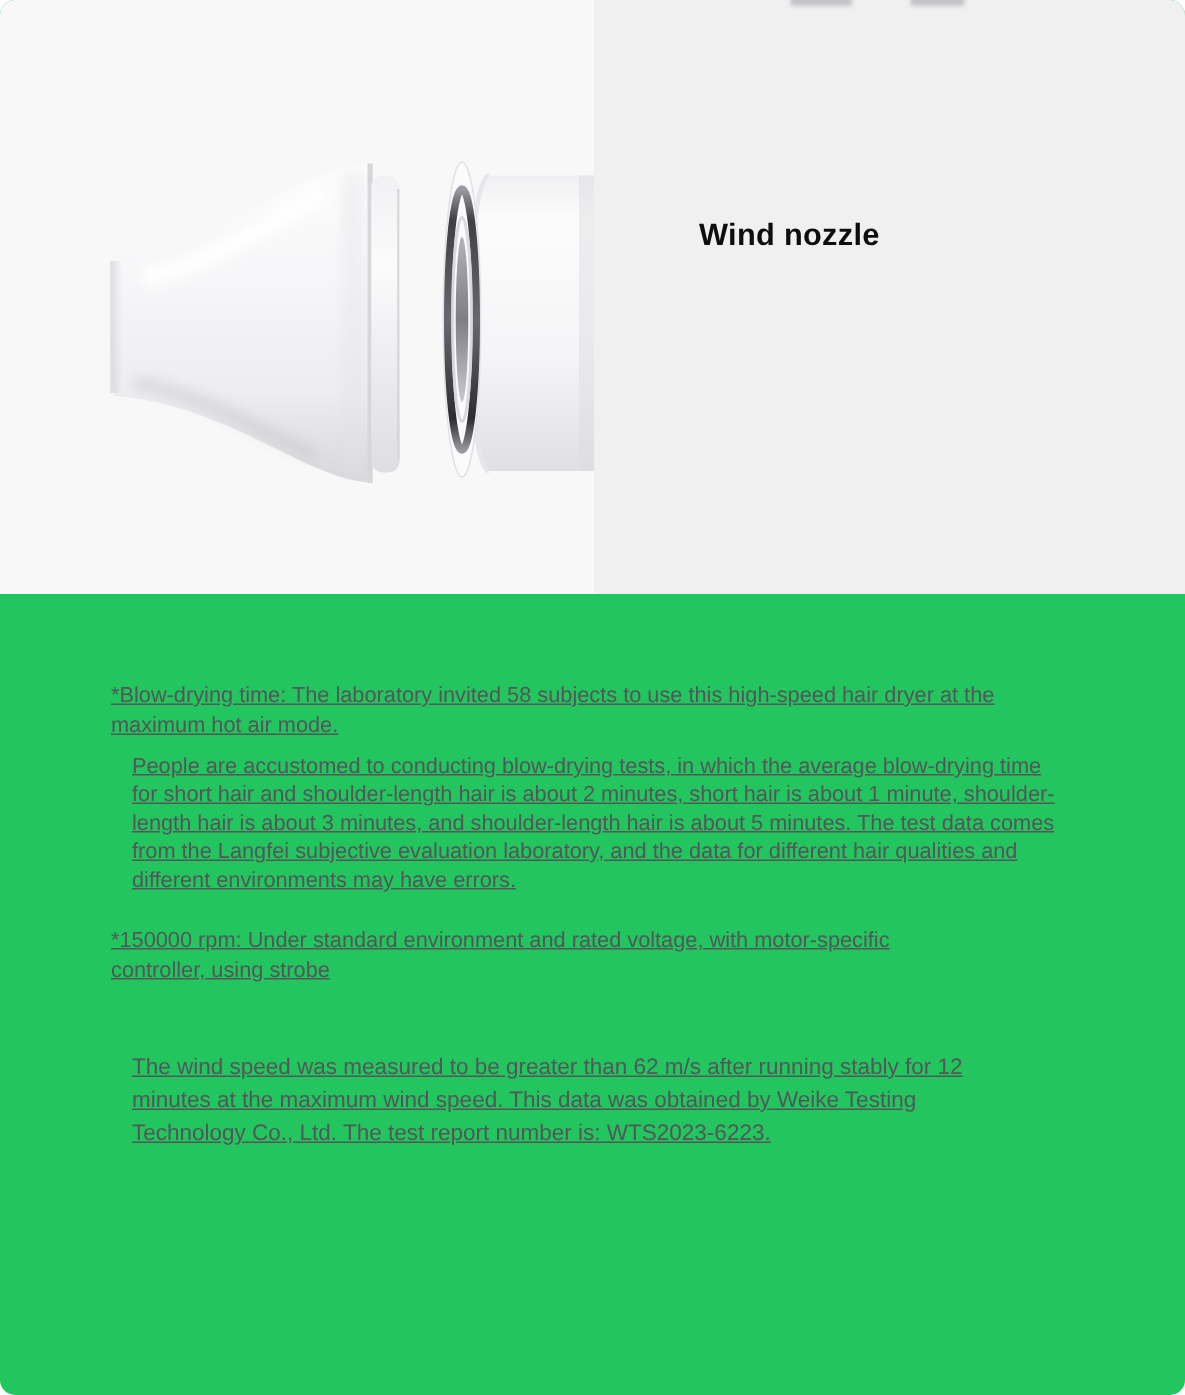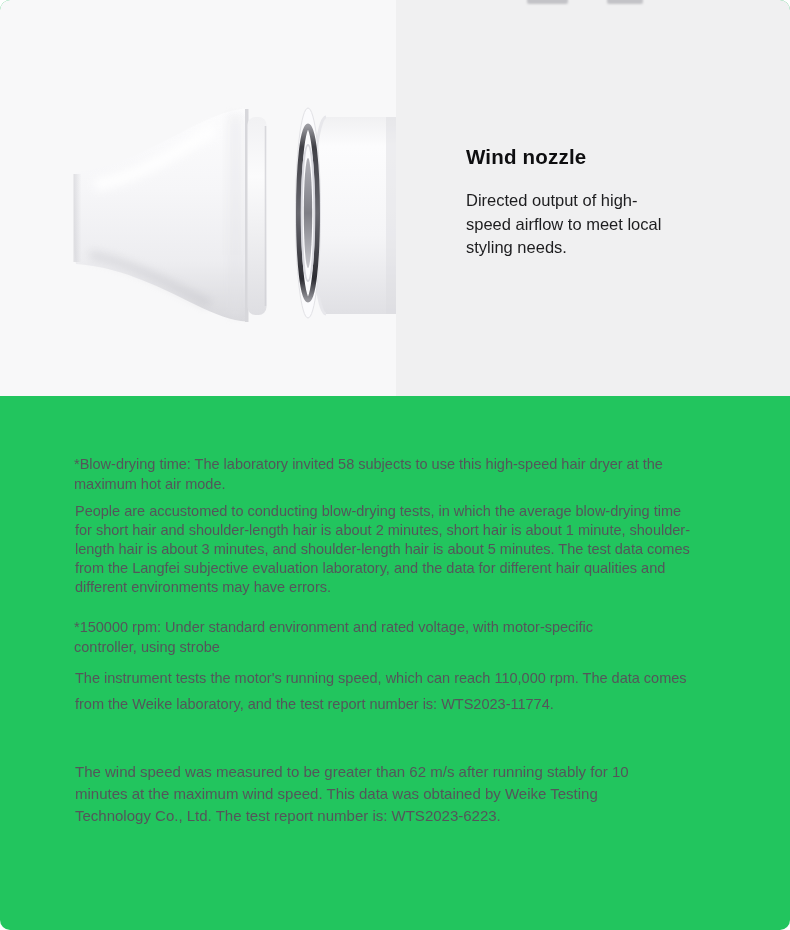--- a/index.html
+++ b/index.html
@@ -18,23 +18,23 @@
   .hero-title{margin:0;font-size:20.5px;line-height:26px;font-weight:700;color:#0e0e10;letter-spacing:.2px;}
   .hero-desc{margin:19px 0 0;font-size:16.5px;line-height:23.5px;color:#1d1d1f;max-width:212px;}
   .crop-mark{position:absolute;background:#b4b4b9;opacity:.75;filter:blur(1.3px);border-radius:2px;}
   .crop-mark.m1{left:527px;top:-3px;width:41px;height:7px;}
   .crop-mark.m2{left:607px;top:-3px;width:36px;height:7px;}
   
   .footnotes{
     position:absolute;left:0;top:396px;width:790px;box-sizing:border-box;
     padding:58px 56px 0 74px;color:#54565a;
   }
-  .fn p{margin:0;}
+  .fn p{margin:0;text-decoration:underline;}
   .fn .lead{font-size:14.5px;line-height:20px;}
-  .fn .bodytext{margin-left:1px;}
+  .fn .bodytext{margin-left:14px;}
   .fn1 .lead{max-width:655px;}
   .fn1 .bodytext{margin-top:8px;font-size:14.5px;line-height:19px;max-width:622px;}
   .fn2{margin-top:20px;}
   .fn2 .lead{max-width:575px;}
   .fn2 .bodytext{margin-top:8px;font-size:14.5px;line-height:26px;max-width:615px;}
   .fn3{margin-top:44px;}
   .fn3 .lead{font-size:12.5px;line-height:15.5px;max-width:625px;}
   .fn3 .bodytext{margin-top:9px;font-size:15px;line-height:22px;max-width:585px;}
   .fn3 .note{margin:7px 0 0 14px;font-size:15px;line-height:18px;max-width:340px;}
 </style>
@@ -112,37 +112,35 @@
           <rect x="73.5" y="174" width="8" height="88" fill="url(#gMouth)" opacity="0.5"></rect>
           <rect x="245" y="109" width="3.5" height="213" fill="#d7d7db"></rect>
           <rect x="247.5" y="117" width="19" height="198" rx="8" fill="url(#gLip)"></rect>
           <path d="M 265.5 126 L 265.5 306" stroke="#d1d1d6" stroke-width="1.5" fill="none" opacity="0.8"></path>
         </g>
       </svg>
     </div>
 
     <div class="hero-right">
       <h2 class="hero-title">Wind nozzle</h2>
-      <p class="hero-desc">Directed output of high-speed airflow to meet local styling needs.</p>
     </div>
 
     <div class="crop-mark m1"></div>
     <div class="crop-mark m2"></div>
   </div>
 
   <div class="footnotes">
 
     <div class="fn fn1">
       <p class="lead">*Blow-drying time: The laboratory invited 58 subjects to use this high-speed hair dryer at the maximum hot air mode.</p>
       <p class="bodytext">People are accustomed to conducting blow-drying tests, in which the average blow-drying time for short hair and shoulder-length hair is about 2 minutes, short hair is about 1 minute, shoulder-length hair is about 3 minutes, and shoulder-length hair is about 5 minutes. The test data comes from the Langfei subjective evaluation laboratory, and the data for different hair qualities and different environments may have errors.</p>
     </div>
 
     <div class="fn fn2">
       <p class="lead">*150000 rpm: Under standard environment and rated voltage, with motor-specific controller, using strobe</p>
-      <p class="bodytext">The instrument tests the motor's running speed, which can reach 110,000 rpm. The data comes from the Weike laboratory, and the test report number is: WTS2023-11774.</p>
     </div>
 
     <div class="fn fn3">
-      <p class="bodytext">The wind speed was measured to be greater than 62 m/s after running stably for 10 minutes at the maximum wind speed. This data was obtained by Weike Testing Technology Co., Ltd. The test report number is: WTS2023-6223.</p>
+      <p class="bodytext">The wind speed was measured to be greater than 62 m/s after running stably for 12 minutes at the maximum wind speed. This data was obtained by Weike Testing Technology Co., Ltd. The test report number is: WTS2023-6223.</p>
     </div>
 
   </div>
 </div>
 
 </body></html>

